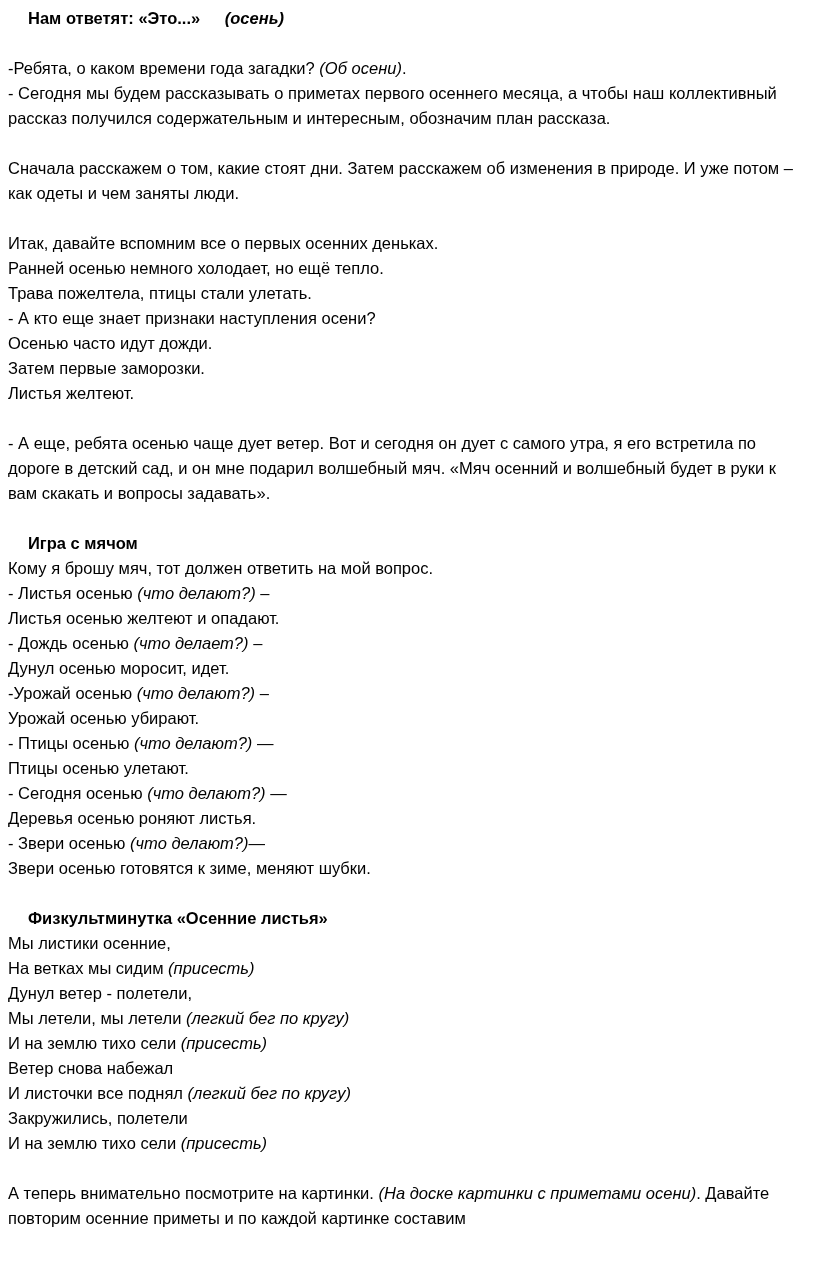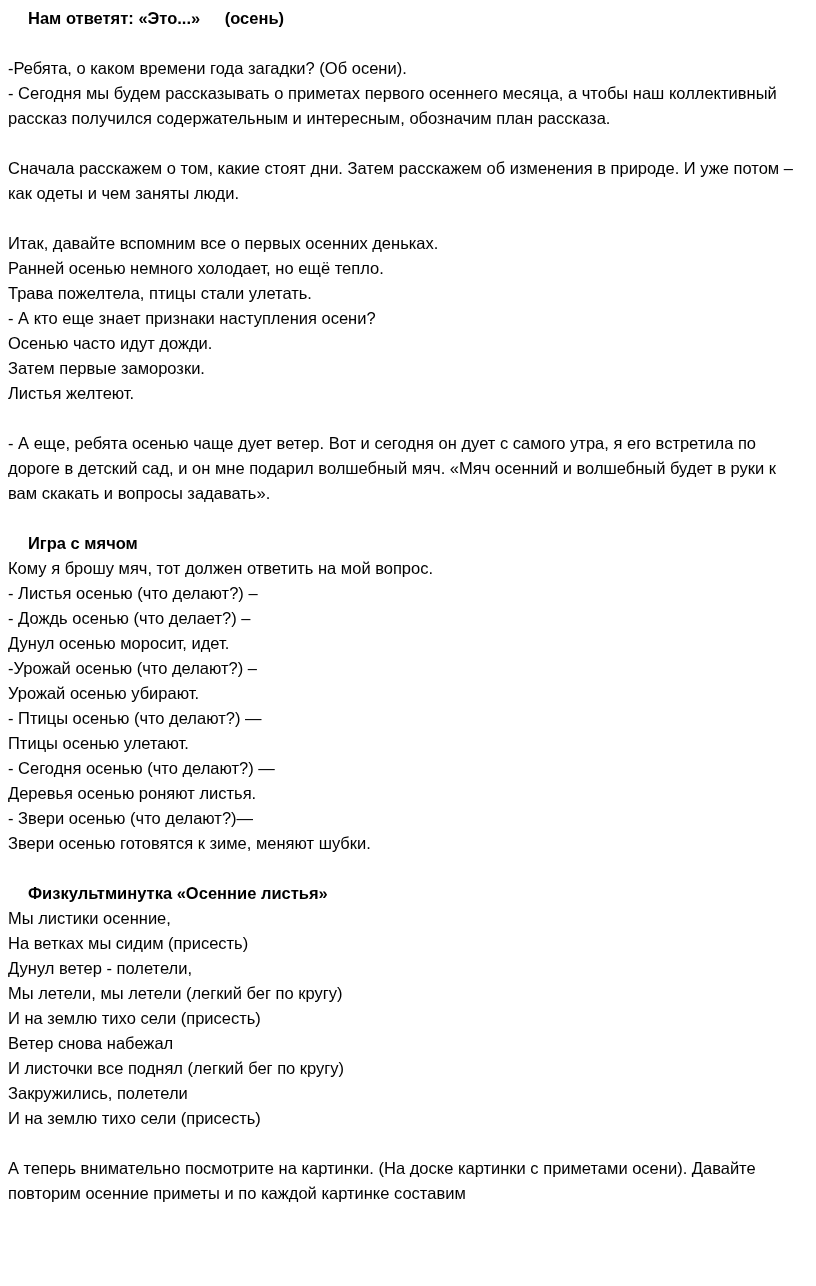--- a/index.html
+++ b/index.html
@@ -25,21 +25,21 @@
   }
   p.para {
     margin: 0;
     padding: 0;
     word-spacing: normal;
   }
   p.blank {
     height: 25px;
   }
   .bold { font-weight: bold; margin-left: 20px; }
-  .italic { }
+  .italic { font-style: italic; }
 </style>
 </head>
 <body>
 
 <div class="page">
     <p class="para"><span class="bold">Нам ответят: «Это...» </span><span class="bold italic">(осень)</span></p>
     <p class="para blank"></p>
     <p class="para"><span>-Ребята, о каком времени года загадки? </span><span class="italic">(Об осени)</span><span>.</span></p>
     <p class="para"><span>- Сегодня мы будем рассказывать о приметах первого осеннего месяца, а чтобы наш коллективный рассказ получился содержательным и интересным, обозначим план рассказа.</span></p>
     <p class="para blank"></p>
@@ -51,20 +51,21 @@
     <p class="para"><span>- А кто еще знает признаки наступления осени?</span></p>
     <p class="para"><span>Осенью часто идут дожди.</span></p>
     <p class="para"><span>Затем первые заморозки.</span></p>
     <p class="para"><span>Листья желтеют.</span></p>
     <p class="para blank"></p>
     <p class="para"><span>- А еще, ребята осенью чаще дует ветер. Вот и сегодня он дует с самого утра, я его встретила по дороге в детский сад, и он мне подарил волшебный мяч. «Мяч осенний и волшебный будет в руки к вам скакать и вопросы задавать».</span></p>
     <p class="para blank"></p>
     <p class="para"><span class="bold">Игра с мячом</span></p>
     <p class="para"><span>Кому я брошу мяч, тот должен ответить на мой вопрос.</span></p>
     <p class="para"><span>- Листья осенью </span><span class="italic">(что делают?)</span><span> –</span></p>
+    <p class="para"><span>Листья осенью желтеют и опадают.</span></p>
     <p class="para"><span>- Дождь осенью </span><span class="italic">(что делает?)</span><span> –</span></p>
     <p class="para"><span>Дунул осенью моросит, идет.</span></p>
     <p class="para"><span>-Урожай осенью </span><span class="italic">(что делают?)</span><span> –</span></p>
     <p class="para"><span>Урожай осенью убирают.</span></p>
     <p class="para"><span>- Птицы осенью </span><span class="italic">(что делают?)</span><span> —</span></p>
     <p class="para"><span>Птицы осенью улетают.</span></p>
     <p class="para"><span>- Сегодня осенью </span><span class="italic">(что делают?)</span><span> —</span></p>
     <p class="para"><span>Деревья осенью роняют листья.</span></p>
     <p class="para"><span>- Звери осенью </span><span class="italic">(что делают?)</span><span>—</span></p>
     <p class="para"><span>Звери осенью готовятся к зиме, меняют шубки.</span></p>

